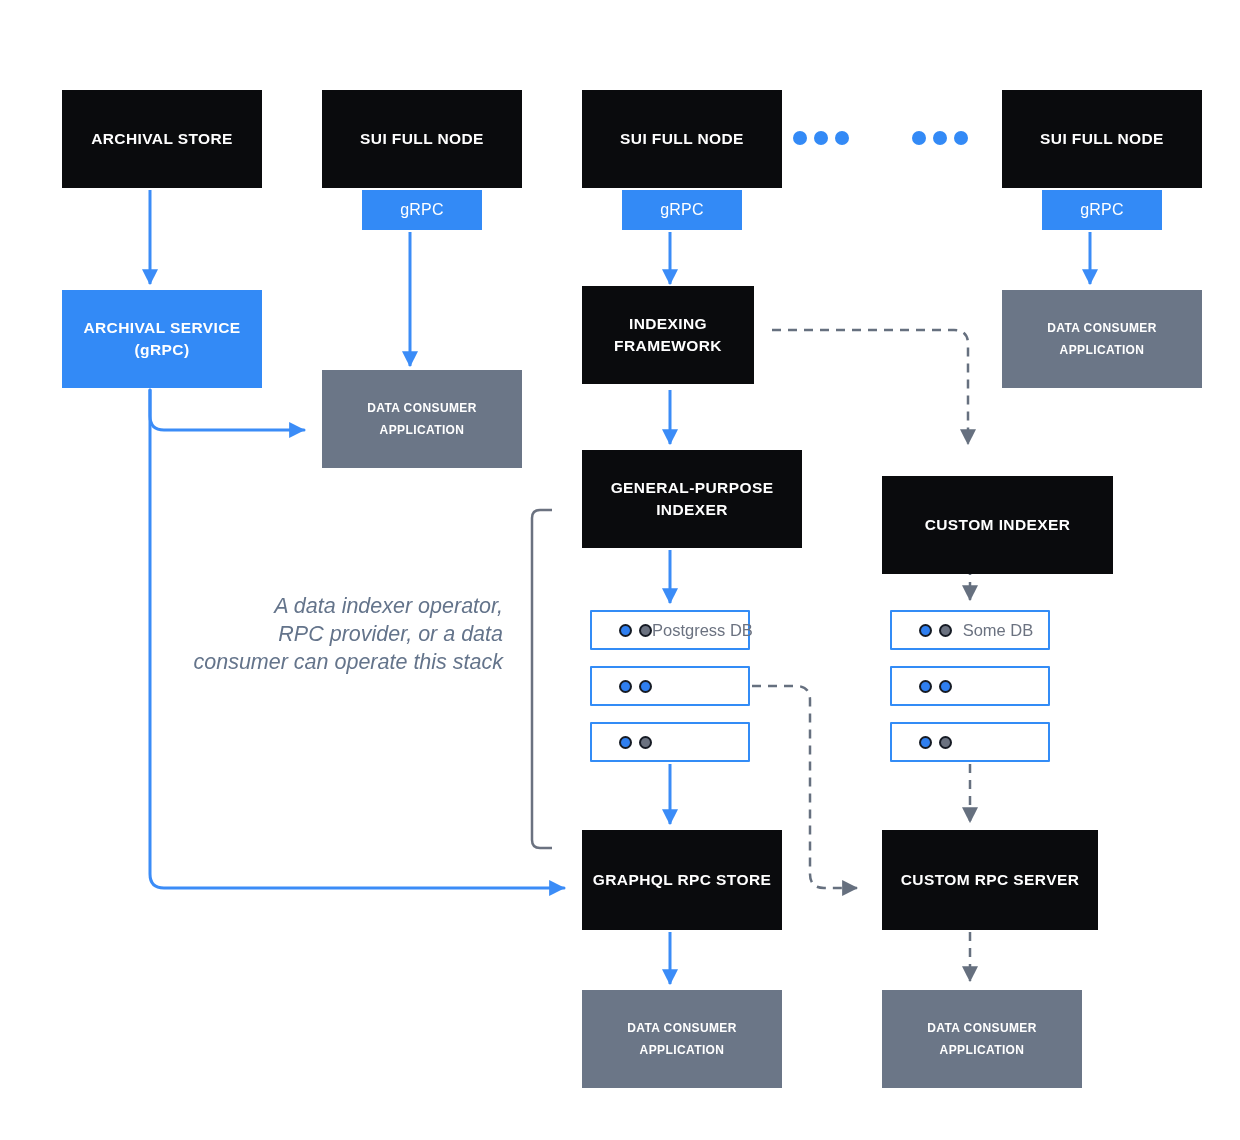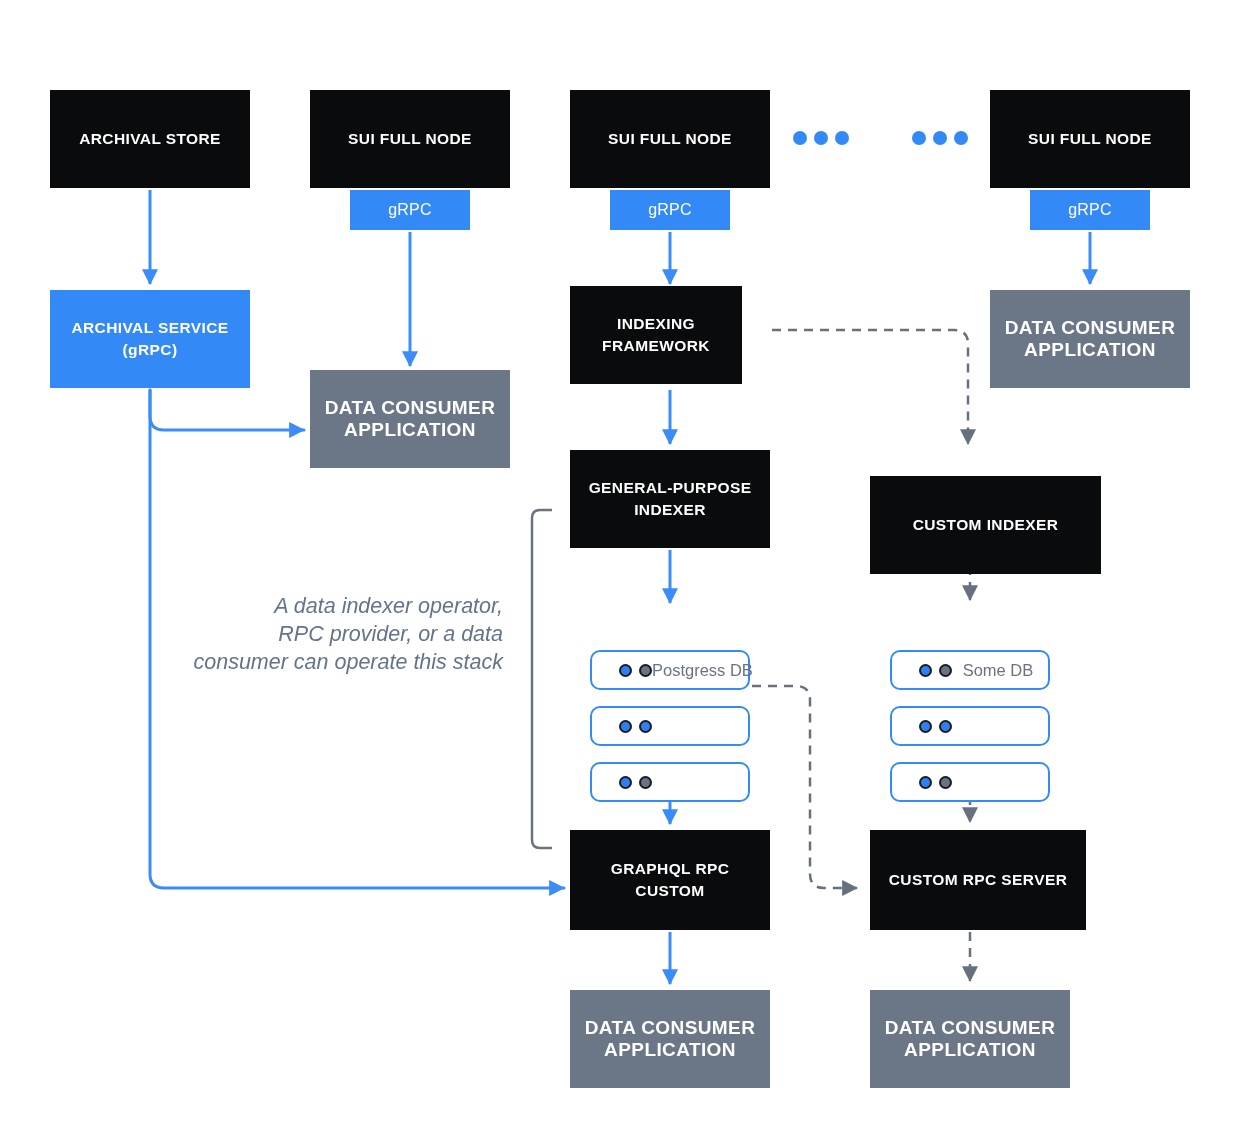--- a/index.html
+++ b/index.html
@@ -3,31 +3,31 @@
 <meta charset="utf-8">
 <style>
   html,body{margin:0;padding:0;background:#ffffff;}
   .canvas{
     position:relative;width:1240px;height:1140px;background:#ffffff;overflow:hidden;
     font-family:"Liberation Sans", sans-serif;
   }
   svg.edges{position:absolute;left:0;top:0;width:1240px;height:1140px;pointer-events:none;}
   .node{
     position:absolute;display:flex;align-items:center;justify-content:flex-start;
-    text-align:center;box-sizing:border-box;
+    text-align:center;box-sizing:border-box;margin-left:12px;
   }
   .node span{display:block;width:100%;}
   .node-black{background:#0a0b0d;color:#ffffff;font-size:15.5px;font-weight:600;letter-spacing:.4px;line-height:22px;padding:0 8px;}
   .node-blue{background:#338af6;color:#ffffff;font-size:15.5px;font-weight:600;letter-spacing:.4px;line-height:22px;padding:15px 8px;}
-  .node-gray{background:#6b7687;color:#ffffff;font-size:19px;font-weight:600;letter-spacing:.4px;line-height:22px;padding:0 8px;}
+  .node-gray{background:#6b7687;color:#ffffff;font-size:12px;font-weight:600;letter-spacing:.4px;line-height:22px;padding:0 8px;}
   .tab-blue{background:#338af6;color:#ffffff;font-size:16px;font-weight:500;letter-spacing:.2px;}
   .db-row{
     position:absolute;width:160px;height:40px;background:#ffffff;
-    border:2px solid #338cf6;box-sizing:border-box;border-radius:10px;
-    display:flex;align-items:center;padding-left:27px;margin-top:40px;
+    border:2px solid #338cf6;box-sizing:border-box;border-radius:1px;
+    display:flex;align-items:center;padding-left:27px;
   }
   .dot{
     width:13px;height:13px;border-radius:50%;box-sizing:border-box;
     border:2.5px solid #161b24;flex:0 0 auto;
   }
   .dot + .dot{margin-left:7px;}
   .dot-blue{background:#2f7ff0;}
   .dot-gray{background:#6b7280;}
   .db-label{
     flex:1;text-align:center;color:#6b7280;font-size:16.5px;font-weight:400;
@@ -113,21 +113,21 @@
   <div class="node node-gray" style="left:310px;top:370px;width:200px;height:98px">
     <span>DATA CONSUMER APPLICATION</span>
   </div>
   <div class="node node-black" style="left:570px;top:286px;width:172px;height:98px">
     <span>INDEXING FRAMEWORK</span>
   </div>
   <div class="node node-gray" style="left:990px;top:290px;width:200px;height:98px">
     <span>DATA CONSUMER APPLICATION</span>
   </div>
 
-  <div class="node node-black" style="left:570px;top:450px;width:200px;height:98px">
+  <div class="node node-black" style="left:570px;top:450px;width:220px;height:98px">
     <span>GENERAL-PURPOSE INDEXER</span>
   </div>
   <div class="node node-black" style="left:870px;top:476px;width:231px;height:98px">
     <span>CUSTOM INDEXER</span>
   </div>
 
   <div class="db-row" style="left:590px;top:610px">
     <span class="dot dot-blue"></span>
     <span class="dot dot-gray"></span>
     <span class="db-label">Postgress DB</span>
@@ -149,21 +149,21 @@
   <div class="db-row" style="left:890px;top:666px">
     <span class="dot dot-blue"></span>
     <span class="dot dot-blue"></span>
   </div>
   <div class="db-row" style="left:890px;top:722px">
     <span class="dot dot-blue"></span>
     <span class="dot dot-gray"></span>
   </div>
 
   <div class="node node-black" style="left:570px;top:830px;width:200px;height:100px">
-    <span>GRAPHQL RPC CUSTOM</span>
+    <span>GRAPHQL RPC STORE</span>
   </div>
   <div class="node node-black" style="left:870px;top:830px;width:216px;height:100px">
     <span>CUSTOM RPC SERVER</span>
   </div>
 
   <div class="node node-gray" style="left:570px;top:990px;width:200px;height:98px">
     <span>DATA CONSUMER APPLICATION</span>
   </div>
   <div class="node node-gray" style="left:870px;top:990px;width:200px;height:98px">
     <span>DATA CONSUMER APPLICATION</span>

